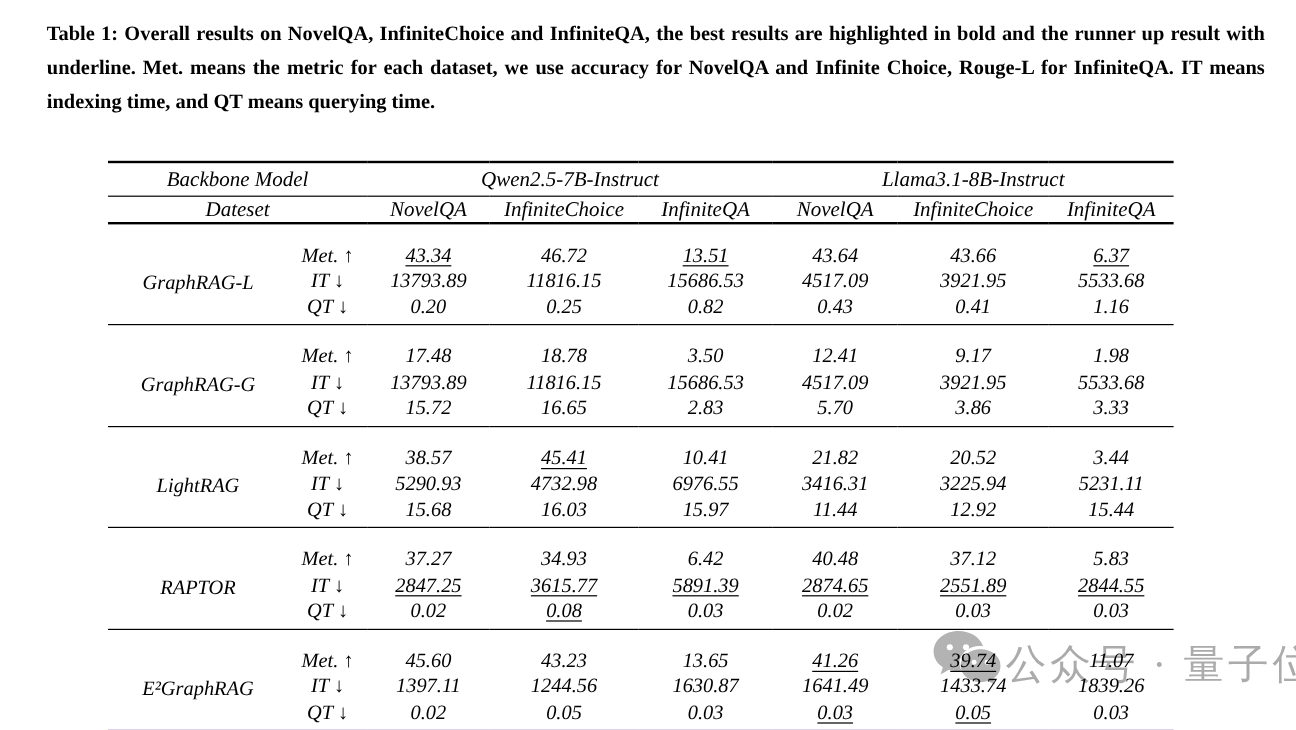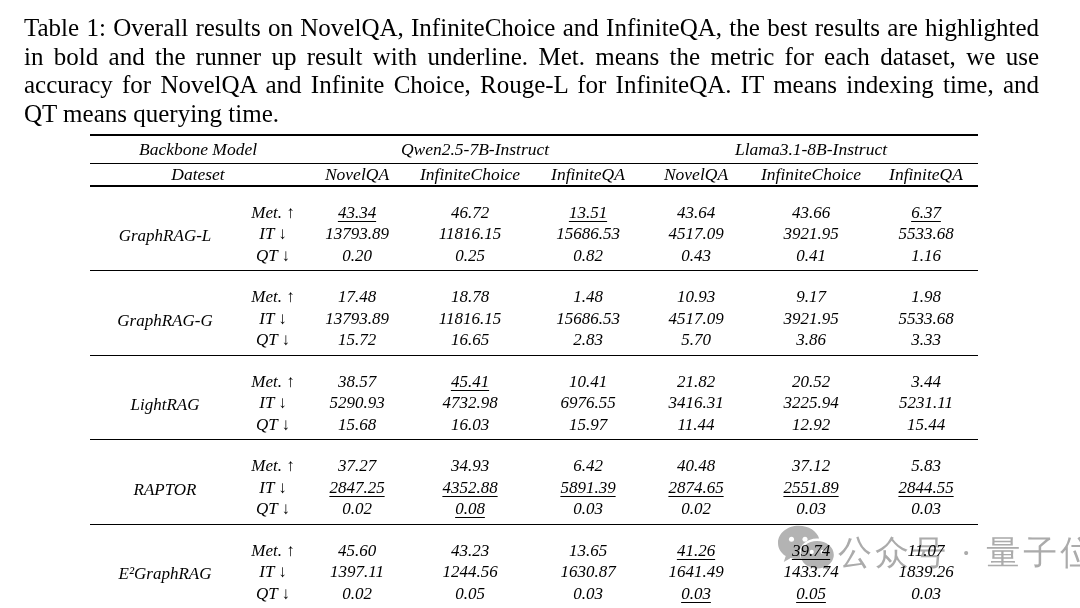--- a/index.html
+++ b/index.html
@@ -1,24 +1,25 @@
 <!DOCTYPE html>
 <html><head>
 <meta charset="utf-8">
 <style>
   * { margin: 0; padding: 0; box-sizing: border-box; }
   html, body { width: 1080px; height: 608px; background: #ffffff; overflow: hidden; }
   body { position: relative; font-family: "Liberation Serif", "DejaVu Serif", serif; color: #000; }
 
   .caption {
     position: absolute;
-    left: 24px; top: 14px; width: 1015px;
-    font-size: 25px; line-height: 28.5px;
+    left: 39px; top: 14px; width: 1015px;
+    font-size: 17px; line-height: 28.5px;
     text-align: justify;
     color: #000;
+    font-weight: bold;
   }
 
   .watermark {
     position: absolute;
     left: 776px; top: 524px;
     display: flex; align-items: center;
     z-index: 0;
     white-space: nowrap;
   }
   .watermark .wm-text {
@@ -139,22 +140,22 @@
           <td class="val">0.41</td>
           <td class="val">1.16</td>
         </tr>
       </tbody>
       <tbody class="block">
         <tr>
           <td rowspan="3" class="model">GraphRAG-G</td>
           <td class="metric">Met. ↑</td>
           <td class="val">17.48</td>
           <td class="val">18.78</td>
-          <td class="val">1.48</td>
-          <td class="val">10.93</td>
+          <td class="val">3.50</td>
+          <td class="val">12.41</td>
           <td class="val">9.17</td>
           <td class="val">1.98</td>
         </tr>
         <tr>
           <td class="metric">IT ↓</td>
           <td class="val">13793.89</td>
           <td class="val">11816.15</td>
           <td class="val">15686.53</td>
           <td class="val">4517.09</td>
           <td class="val">3921.95</td>
@@ -207,21 +208,21 @@
           <td class="val">37.27</td>
           <td class="val">34.93</td>
           <td class="val">6.42</td>
           <td class="val">40.48</td>
           <td class="val">37.12</td>
           <td class="val">5.83</td>
         </tr>
         <tr>
           <td class="metric">IT ↓</td>
           <td class="val u">2847.25</td>
-          <td class="val u">4352.88</td>
+          <td class="val u">3615.77</td>
           <td class="val u">5891.39</td>
           <td class="val u">2874.65</td>
           <td class="val u">2551.89</td>
           <td class="val u">2844.55</td>
         </tr>
         <tr>
           <td class="metric">QT ↓</td>
           <td class="val b">0.02</td>
           <td class="val u">0.08</td>
           <td class="val b">0.03</td>

